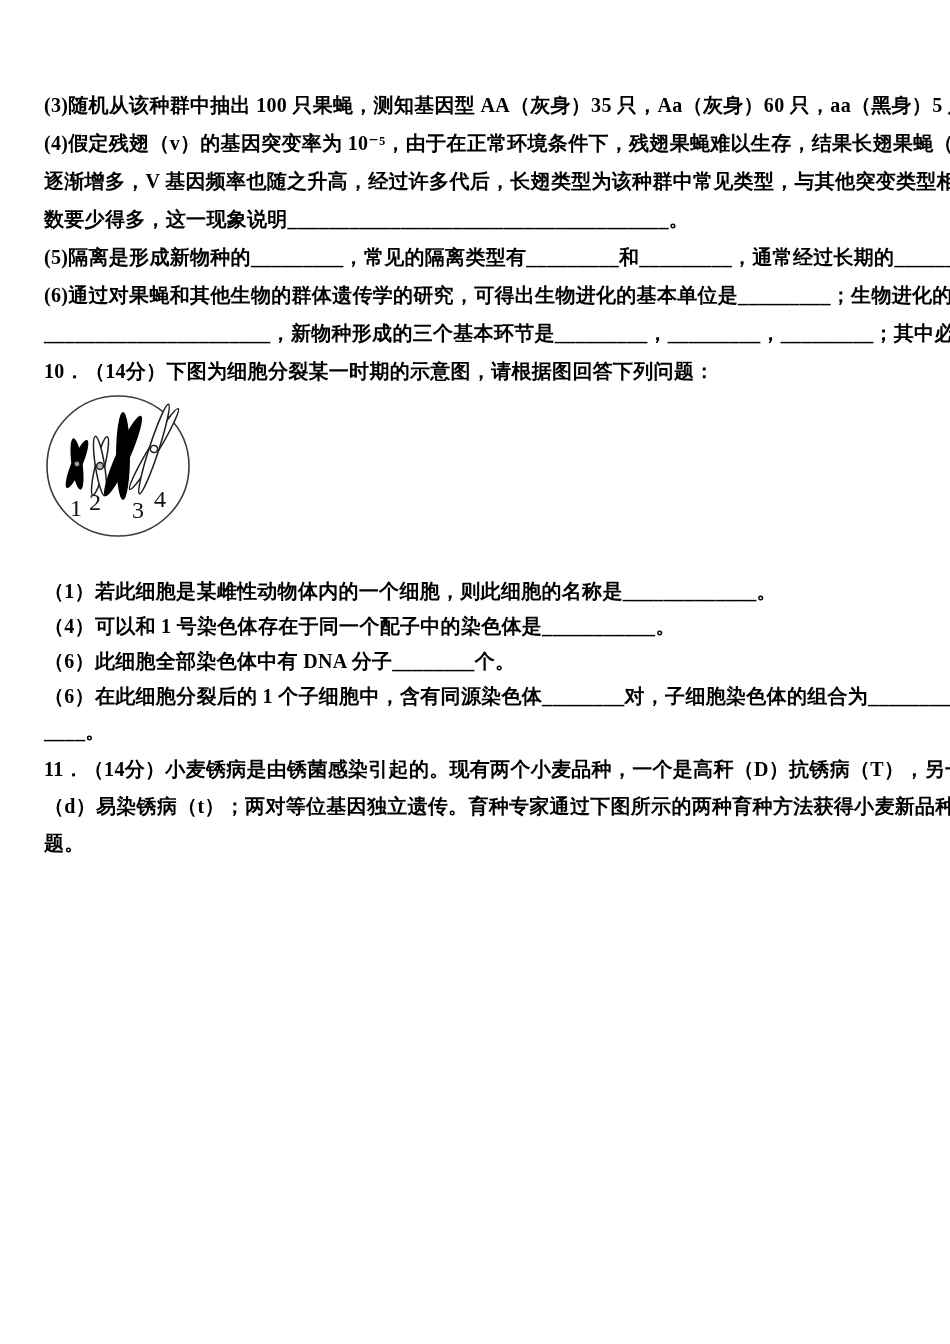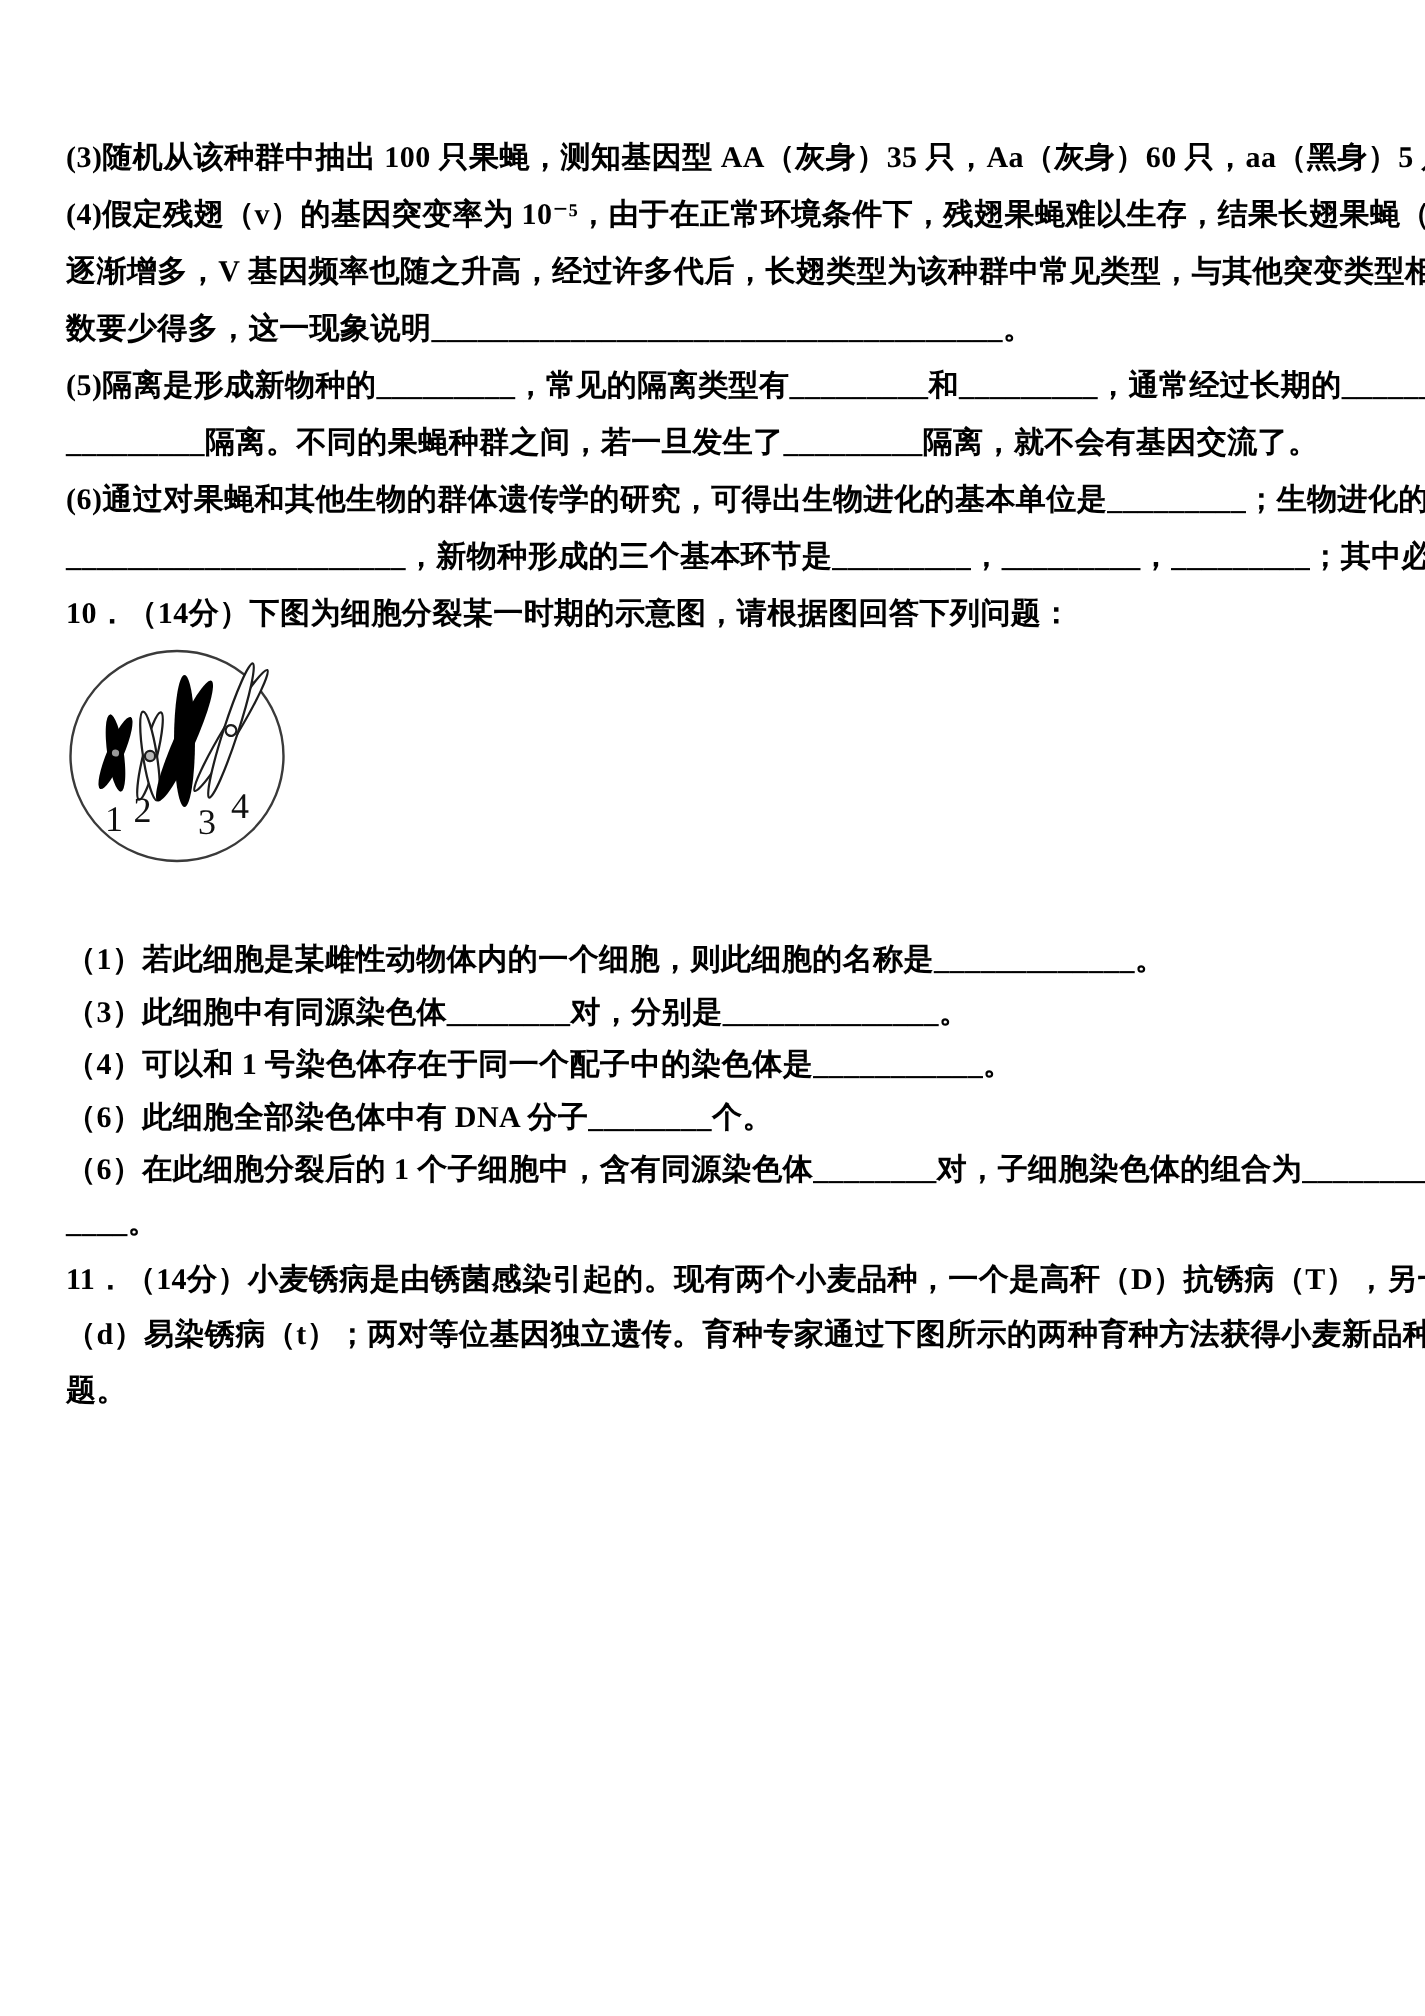--- a/index.html
+++ b/index.html
@@ -29,21 +29,21 @@
   .q10-heading {
     line-height: 38px;
     white-space: nowrap;
     letter-spacing: 0.3px;
   }
   .diagram-wrap {
     margin-top: 4px;
     height: 152px;
   }
   .q10-items {
-    margin-top: 39px;
+    margin-top: 28px;
   }
   .q10-items .line {
     line-height: 35px;
     white-space: nowrap;
     letter-spacing: 0.3px;
   }
   .q11 {
     margin-top: 2px;
   }
   .q11 .line {
@@ -63,21 +63,20 @@
 
 <div class="page">
   <div class="content">
 
     <div class="q9">
       <div class="line">(3)随机从该种群中抽出 100 只果蝇，测知基因型 AA（灰身）35 只，Aa（灰身）60 只，aa（黑身）5 只，请问 A 基因</div>
       <div class="line">(4)假定残翅（v）的基因突变率为 10⁻⁵，由于在正常环境条件下，残翅果蝇难以生存，结果长翅果蝇（V）类型个体</div>
       <div class="line">逐渐增多，V 基因频率也随之升高，经过许多代后，长翅类型为该种群中常见类型，与其他突变类型相比，残翅个体</div>
       <div class="line">数要少得多，这一现象说明_____________________________________。</div>
       <div class="line">(5)隔离是形成新物种的_________，常见的隔离类型有_________和_________，通常经过长期的_________隔离而达到</div>
-      <div class="line">_________隔离。不同的果蝇种群之间，若一旦发生了_________隔离，就不会有基因交流了。</div>
       <div class="line">(6)通过对果蝇和其他生物的群体遗传学的研究，可得出生物进化的基本单位是_________；生物进化的实质在于______</div>
       <div class="line">______________________，新物种形成的三个基本环节是_________，_________，_________；其中必要条件是______</div>
     </div>
 
     <div class="q10">
       <div class="q10-heading">10．（14分）下图为细胞分裂某一时期的示意图，请根据图回答下列问题：</div>
 
       <div class="diagram-wrap">
         <svg width="200" height="152" viewBox="0 0 200 152">
 
@@ -108,21 +107,20 @@
 
           <text class="chr-label" x="26" y="122">1</text>
           <text class="chr-label" x="45" y="116">2</text>
           <text class="chr-label" x="88" y="124">3</text>
           <text class="chr-label" x="110" y="113">4</text>
         </svg>
       </div>
 
       <div class="q10-items">
         <div class="line">（1）若此细胞是某雌性动物体内的一个细胞，则此细胞的名称是_____________。</div>
-        <div class="line">（3）此细胞中有同源染色体________对，分别是______________。</div>
         <div class="line">（4）可以和 1 号染色体存在于同一个配子中的染色体是___________。</div>
         <div class="line">（6）此细胞全部染色体中有 DNA 分子________个。</div>
         <div class="line">（6）在此细胞分裂后的 1 个子细胞中，含有同源染色体________对，子细胞染色体的组合为___________________</div>
         <div class="line">____。</div>
       </div>
     </div>
 
     <div class="q11">
       <div class="line">11．（14分）小麦锈病是由锈菌感染引起的。现有两个小麦品种，一个是高秆（D）抗锈病（T），另一个是矮秆</div>
       <div class="line">（d）易染锈病（t）；两对等位基因独立遗传。育种专家通过下图所示的两种育种方法获得小麦新品种。请回答下列问</div>

